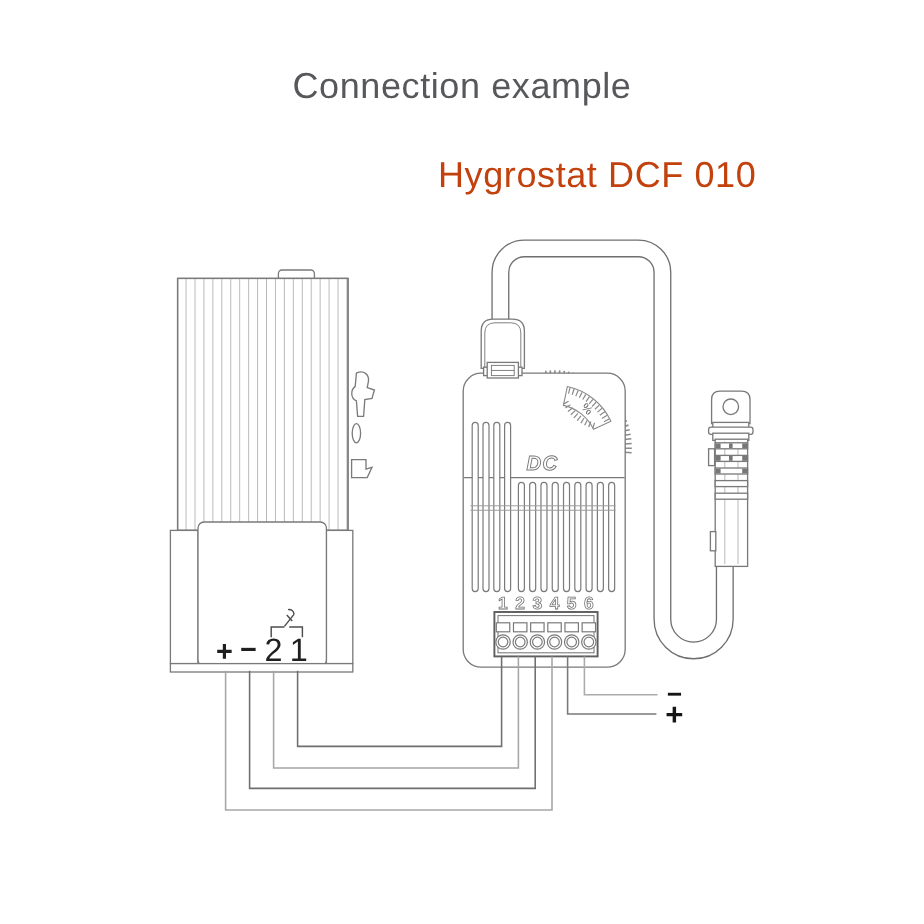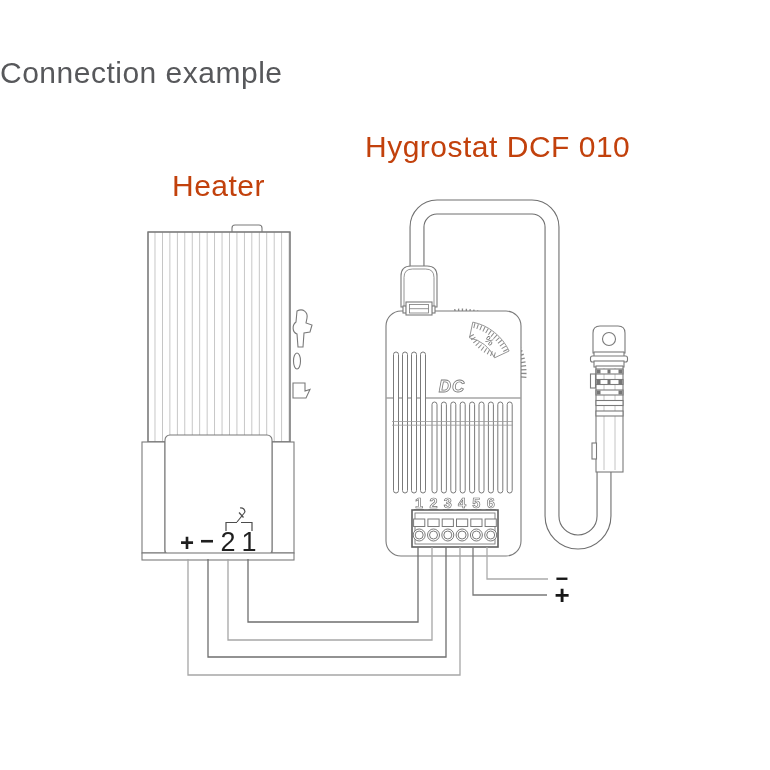--- a/index.html
+++ b/index.html
@@ -1,39 +1,38 @@
 <!DOCTYPE html>
 <html><head>
 <meta charset="utf-8">
 <style>
   html,body{margin:0;padding:0;background:#fff;}
   .canvas{
     position:relative;width:770px;height:770px;background:#fff;overflow:hidden;
     font-family:"Liberation Sans", sans-serif;
   }
   .title{
-    position:absolute;top:56px;left:0;width:770px;
+    position:absolute;top:56px;left:0;width:770px;text-align:center;
     font-size:30px;font-weight:500;color:#57585b;letter-spacing:0.5px;
   }
   .lbl{
     position:absolute;font-size:30px;font-weight:500;color:#c2410c;letter-spacing:0.5px;
   }
   .lbl.hygro{left:365px;top:130px;}
   .lbl.heater{left:172px;top:169px;}
   svg{position:absolute;left:0;top:0;}
   svg text{font-family:"Liberation Sans", sans-serif;}
 </style>
 </head>
 <body>
 
 <div class="canvas">
 
   <div class="title">Connection example</div>
   <div class="lbl hygro">Hygrostat DCF 010</div>
-  <div class="lbl heater">Heater</div>
 
   <svg width="770" height="770" viewBox="0 0 770 770">
     <defs>
       <pattern id="finPat" width="7.45" height="12" patternUnits="userSpaceOnUse" patternTransform="translate(148,232)">
         <line x1="7.45" y1="0" x2="7.45" y2="12" stroke="#8d8d8d" stroke-width="1"></line>
       </pattern>
     </defs>
 
     <g stroke="#7a7a7a" stroke-width="1.1" fill="none">
 

